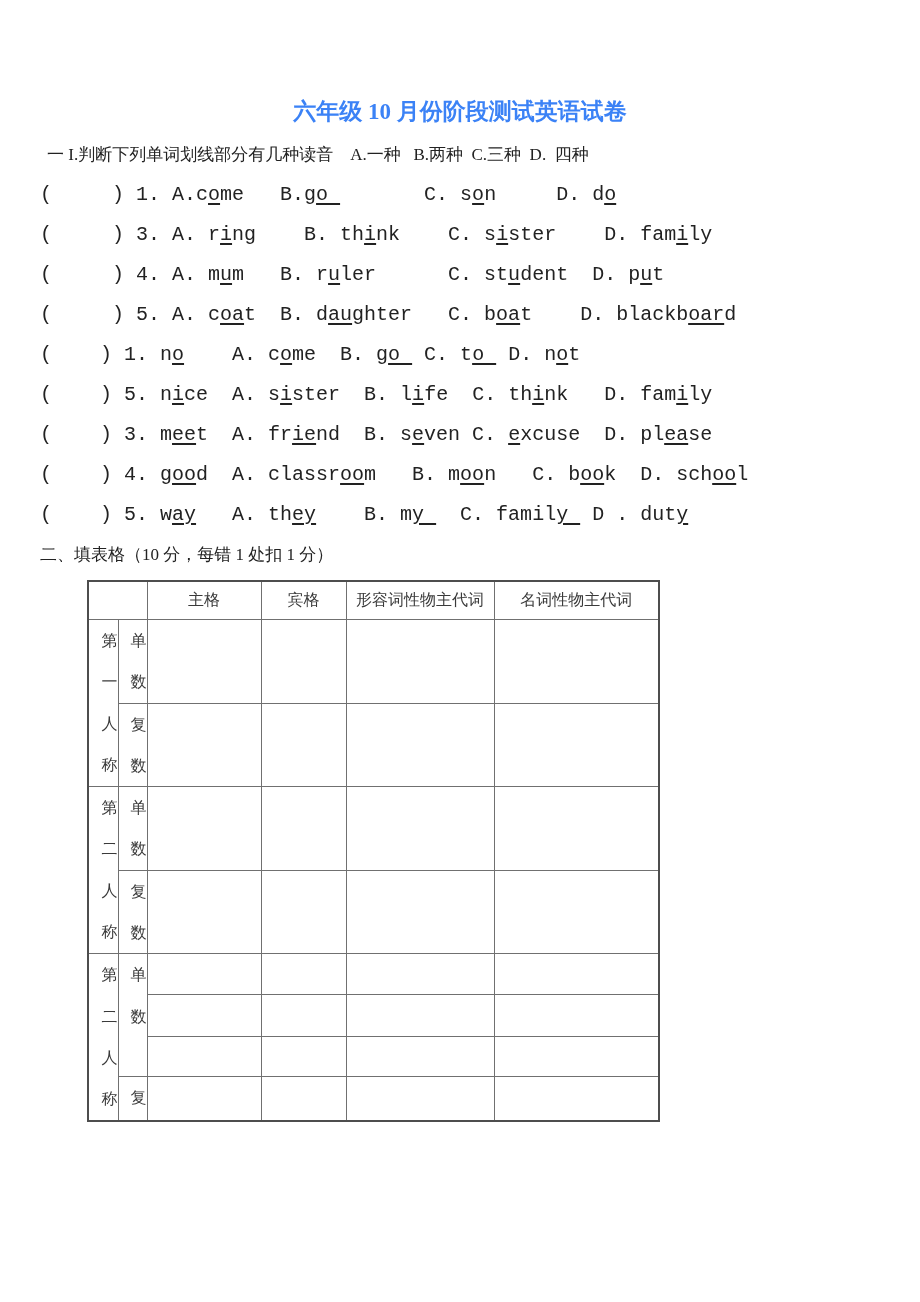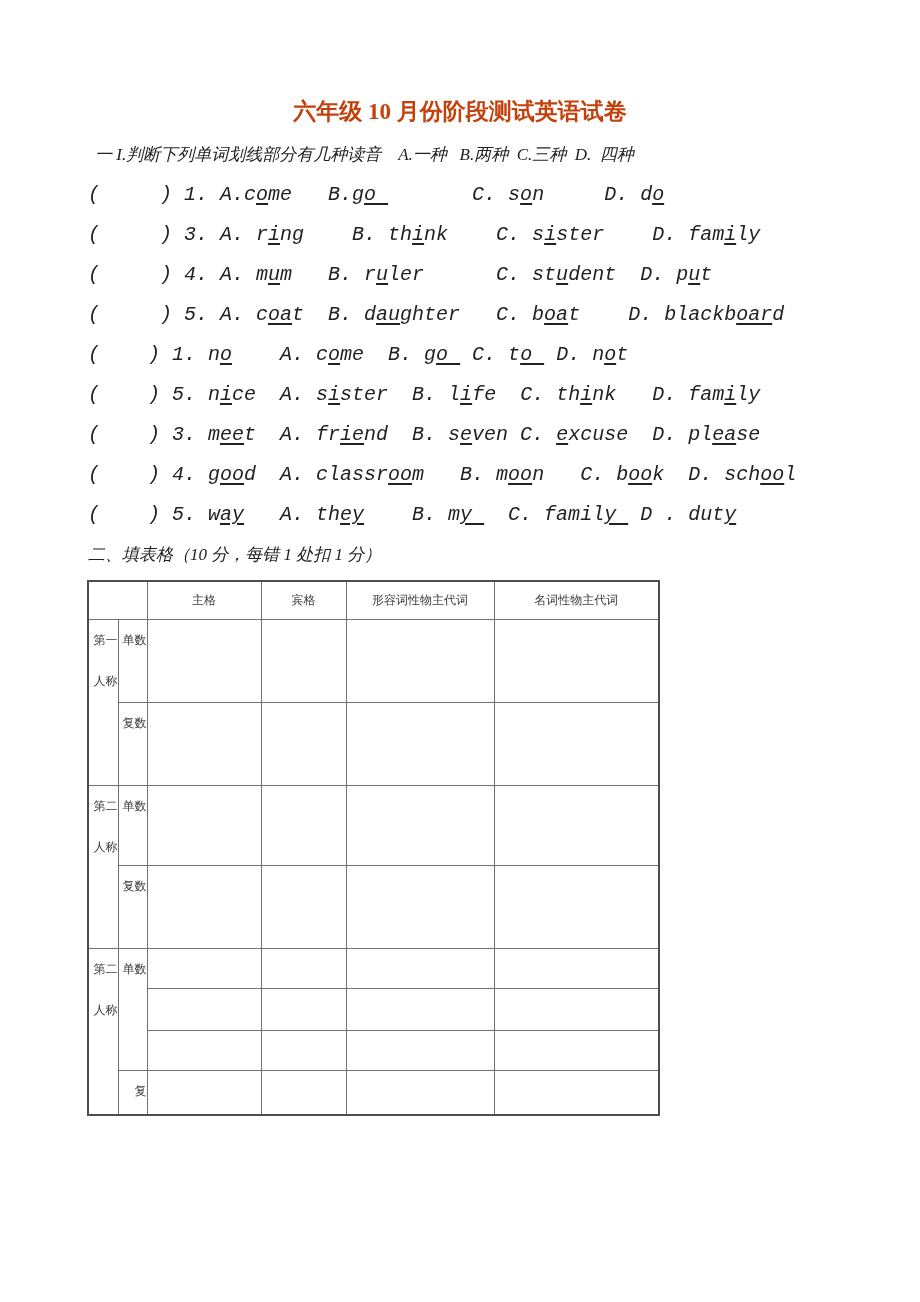--- a/index.html
+++ b/index.html
@@ -10,38 +10,38 @@
     color:#222222;
     overflow:hidden;
   }
   .page { position:relative; width:920px; height:1302px; }
   .title {
     margin:0; padding-top:97px;
     text-align:center;
     font-size:23px; line-height:30px;
     font-weight:bold;
   }
-  .content { margin-top:8px; padding-left:88px;font-style:italic; }
+  .content { margin-top:8px; padding-left:40px; }
   .line { height:40px; line-height:40px; font-size:17px; white-space:pre; }
   .mono {
     font-family:"Liberation Mono","DejaVu Sans Mono",monospace;
     font-size:20px;
   }
   .indent { padding-left:7px; }
   .u { text-decoration:underline; text-underline-offset:3px; }
   table.grid {
     border-collapse:collapse;
     margin-left:87px; margin-top:5px;
     table-layout:fixed;
     border:2px solid #4d4d4d;
   }
   table.grid td {
     border:1px solid #707070;
     padding:0;
-    font-size:12px;
+    font-size:16px;
     color:#3a3a3a;
     overflow:hidden;
   }
   tr.hrow td { height:37px; text-align:center; vertical-align:middle; }
   .vlab {
     text-align:right;
     vertical-align:top;
     line-height:41.3px;
     word-break:break-all;
     padding-top:1px;
@@ -50,21 +50,21 @@
   tr.t80 { height:80px; }
   tr.t40 { height:40px; }
   tr.t42 { height:42px; }
   tr.t44 { height:44px; }
 </style>
 </head>
 <body>
 
 <div class="page">
 
-  <h1 class="title" style="color: #c2410c;">六年级 10 月份阶段测试英语试卷</h1>
+  <h1 class="title" style="color: #3b82f6;">六年级 10 月份阶段测试英语试卷</h1>
 
   <div class="content">
     <div class="line indent">一 I.判断下列单词划线部分有几种读音    A.一种   B.两种  C.三种  D.  四种</div>
     <div class="line mono"><span>(     ) 1. A.c</span><span class="u">o</span><span>me   B.g</span><span class="u">o </span><span>       C. s</span><span class="u">o</span><span>n     D. d</span><span class="u">o</span></div>
     <div class="line mono"><span>(     ) 3. A. r</span><span class="u">i</span><span>ng    B. th</span><span class="u">i</span><span>nk    C. s</span><span class="u">i</span><span>ster    D. fam</span><span class="u">i</span><span>ly</span></div>
     <div class="line mono"><span>(     ) 4. A. m</span><span class="u">u</span><span>m   B. r</span><span class="u">u</span><span>ler      C. st</span><span class="u">u</span><span>dent  D. p</span><span class="u">u</span><span>t</span></div>
     <div class="line mono"><span>(     ) 5. A. c</span><span class="u">oa</span><span>t  B. d</span><span class="u">au</span><span>ghter   C. b</span><span class="u">oa</span><span>t    D. blackb</span><span class="u">oar</span><span>d</span></div>
 
     <div class="line mono"><span>(    ) 1. n</span><span class="u">o</span><span>    A. c</span><span class="u">o</span><span>me  B. g</span><span class="u">o </span><span> C. t</span><span class="u">o </span><span> D. n</span><span class="u">o</span><span>t</span></div>
     <div class="line mono"><span>(    ) 5. n</span><span class="u">i</span><span>ce  A. s</span><span class="u">i</span><span>ster  B. l</span><span class="u">i</span><span>fe  C. th</span><span class="u">i</span><span>nk   D. fam</span><span class="u">i</span><span>ly</span></div>

